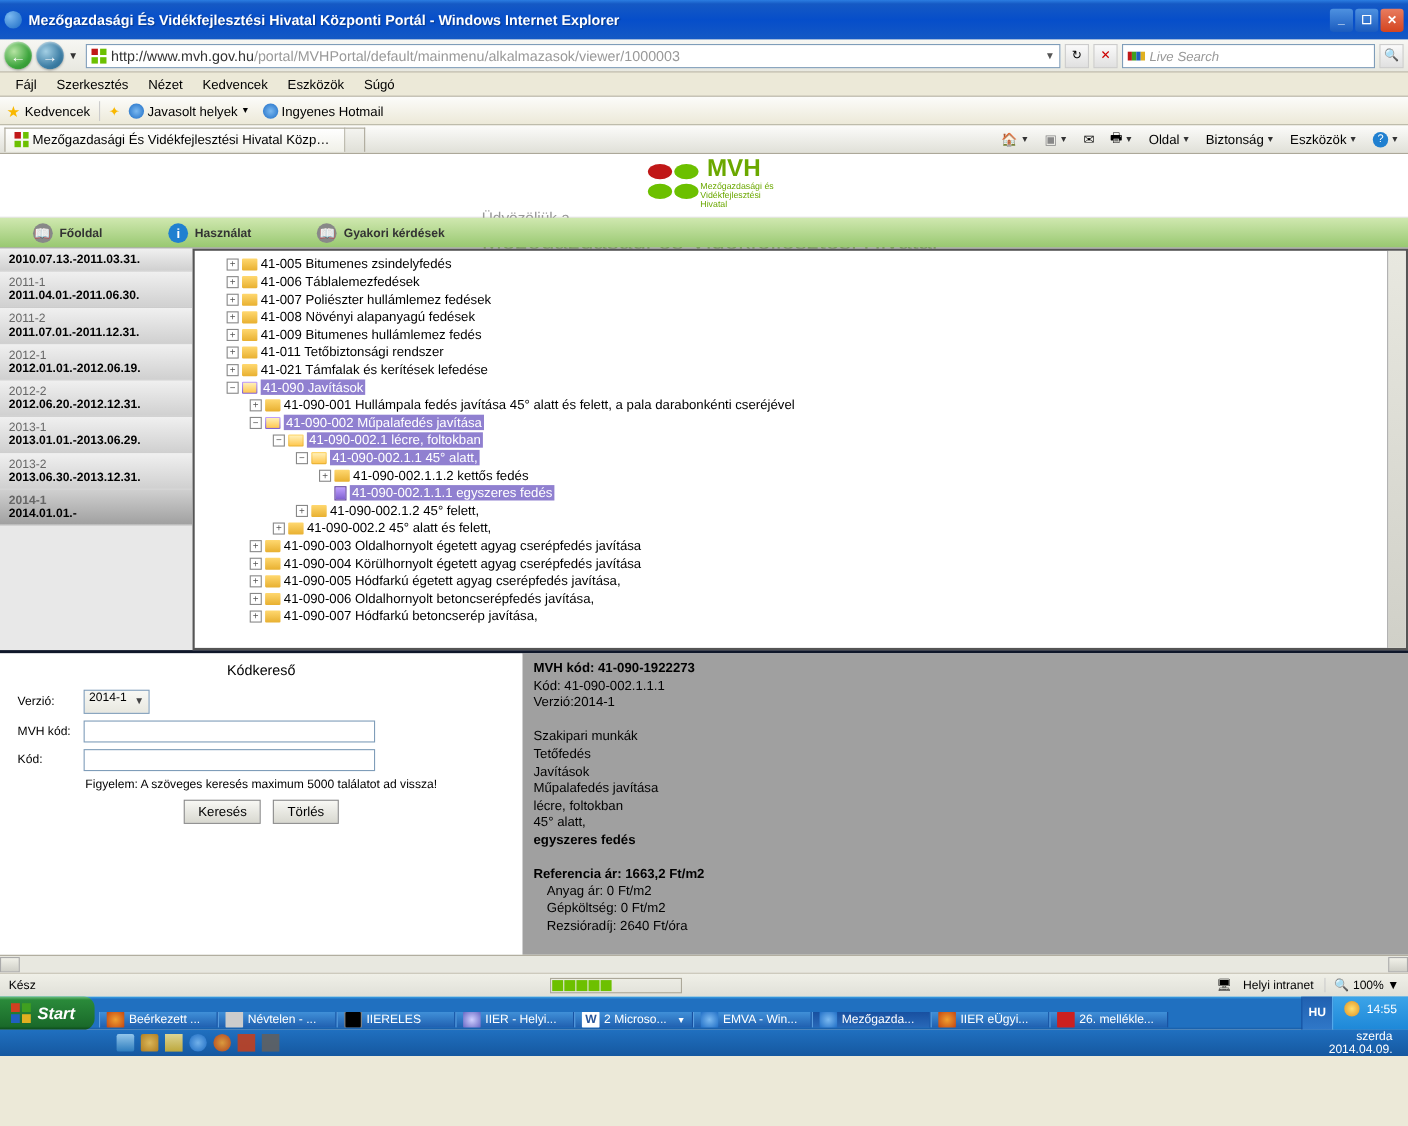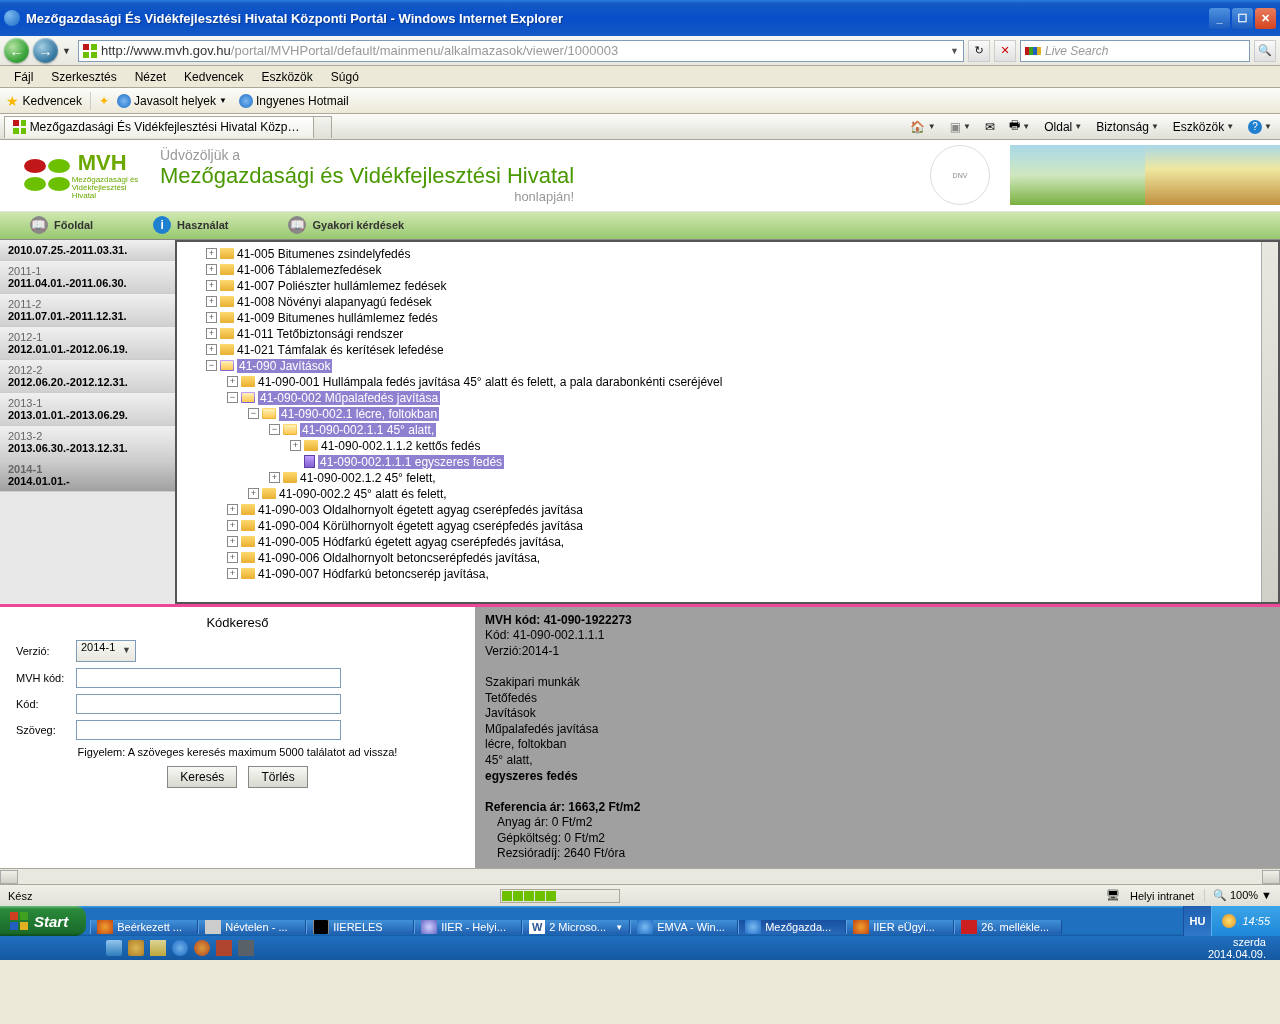--- a/index.html
+++ b/index.html
@@ -46,21 +46,21 @@
 .tab { height: 22px; background: linear-gradient(to bottom, #fff, #f0f0e8); border: 1px solid #aca899; border-bottom: none; padding: 3px 8px; display: flex; align-items: center; gap: 4px; max-width: 310px; }
 .tab-plus { width: 18px; height: 22px; border: 1px solid #aca899; border-left: none; border-bottom: none; background: linear-gradient(#f4f4f0,#e0e0d8); }
 .tab-right { margin-left: auto; display: flex; align-items: center; gap: 6px; }
 .tab-tool { display: flex; align-items: center; gap: 2px; padding: 2px 4px; cursor: pointer; }
 .tab-tool .drop { font-size: 8px; color: #333; }
 
 
 .content { height: 744px; overflow: hidden; background: white; display: flex; flex-direction: column; position: relative; }
 
 
-.mvh-header { height: 72px; display: flex; align-items: center; background: white; border-bottom: 1px solid #e0e0e0; }
+.mvh-header { height: 58px; display: flex; align-items: center; background: white; border-bottom: 1px solid #e0e0e0; flex-direction: column; }
 .mvh-logo-area { width: 150px; display: flex; align-items: center; justify-content: center; padding-left: 10px; }
 .logo-petals { position: relative; width: 50px; height: 40px; }
 .petal { position: absolute; width: 22px; height: 14px; border-radius: 50%; }
 .p1 { top: 4px; left: 2px; background: #c01818; }
 .p2 { top: 4px; left: 26px; background: #6cc000; }
 .p3 { top: 22px; left: 2px; background: #6cc000; }
 .p4 { top: 22px; left: 26px; background: #6cc000; }
 .logo-txt { color: #6ba800; font-weight: bold; font-size: 22px; margin-left: 6px; }
 .logo-sub { color: #6ba800; font-size: 8px; line-height: 1; }
 .mvh-title-area { padding-left: 10px; }
@@ -96,21 +96,21 @@
 .exp { width: 11px; height: 11px; border: 1px solid #888; background: white; display: flex; align-items: center; justify-content: center; font-size: 9px; line-height: 1; color: #555; cursor: pointer; flex-shrink: 0; }
 .folder-icon { width: 14px; height: 11px; background: linear-gradient(to bottom, #ffd870, #e8b030); border-radius: 1px; flex-shrink: 0; position: relative; }
 .folder-icon.open::before { content:""; position:absolute; inset:1px; background: linear-gradient(to bottom, #fff0b8, #ffc850); }
 .folder-icon.purple { background: linear-gradient(to bottom, #c0a0ff, #8060d0); }
 .doc-icon { width: 11px; height: 13px; background: white; border: 1px solid #888; flex-shrink: 0; }
 .doc-icon.purple { background: linear-gradient(#c0a0ff,#8060d0); border-color: #6040a0; }
 .selected { background: #9080d0; color: white; padding: 0 2px; text-align: center; }
 .ind { width: 18px; flex-shrink: 0; }
 
 
-.bottom-area { display: flex; flex: 1; border-top: 3px solid #ec4899; }
+.bottom-area { display: flex; flex: 1; border-top: 3px solid #0f172a; }
 .search-panel { width: 475px; padding: 8px 16px; background: white; }
 .search-title { text-align: center; font-size: 13px; margin-bottom: 10px; }
 .form-row { display: flex; align-items: center; margin-bottom: 6px; }
 .form-label { width: 60px; }
 .form-input { width: 265px; height: 20px; border: 1px solid #7f9db9; padding: 0 4px; }
 .form-select { width: 60px; height: 22px; border: 1px solid #7f9db9; background: linear-gradient(#f8f8f4,#e8e8e0); padding: 0 18px 0 4px; position: relative; }
 .form-select::after { content:"▼"; position:absolute; right:4px; top:4px; font-size:9px; color:#444; }
 .form-warn { text-align: center; font-size: 11px; margin: 4px 0 8px; }
 .form-btns { text-align: center; }
 .form-btn { padding: 3px 12px; border: 1px solid #888; background: linear-gradient(#f8f8f4,#d8d8d0); cursor: pointer; font-size: 12px; margin: 0 4px; }
@@ -143,21 +143,21 @@
 .task-item { background: linear-gradient(to bottom, #4090d8, #2060b0); border-left: 1px solid #5ca0e0; border-right: 1px solid #1850a0; padding: 0 6px; display: flex; align-items: center; gap: 4px; cursor: pointer; width: 108px; overflow: hidden; white-space: nowrap; }
 .task-item.active { background: linear-gradient(to bottom, #1850a0, #2868b8); }
 .task-item .ti-icon { width: 16px; height: 16px; flex-shrink: 0; border-radius: 2px; }
 .ti-ff { background: radial-gradient(#f0a030, #c04010); }
 .ti-ie { background: radial-gradient(#7bb9f0, #1a6ac4); }
 .ti-cmd { background: #000; border: 1px solid #888; }
 .ti-w { background: #fff; color: #2b579a; display:flex; align-items:center; justify-content:center; font-weight:bold; font-size:11px; }
 .ti-ec { background: radial-gradient(#d0d0ff, #6060c0); }
 .ti-pdf { background: #cc2020; }
 .lang-ind { background: linear-gradient(to bottom, #2060b0, #3078c8); padding: 0 6px; display: flex; align-items: center; font-weight: bold; border-left: 1px solid #1850a0; }
-.tray { background: linear-gradient(to bottom, #3ca4e8, #1e88d8); border-left: 1px solid #58b0f0; padding: 0 10px; display: flex; align-items: center; gap: 6px; font-style: italic; }
+.tray { background: linear-gradient(to bottom, #3ca4e8, #1e88d8); border-left: 1px solid #58b0f0; padding: 12px 10px; display: flex; align-items: flex-end; gap: 6px; }
 .tray-icon { width: 14px; height: 14px; }
 .tray-time { text-align: right; line-height: 1.1; }
 
 .taskbar2 { height: 24px; background: linear-gradient(to bottom, #2070c0, #1558a0); display: flex; align-items: center; padding-left: 106px; gap: 6px; color: white; }
 .ql-icon { width: 16px; height: 16px; cursor: pointer; opacity: 0.9; }
 .tray-date { margin-left: auto; padding-right: 14px; font-size: 11px; text-align: right; line-height: 1.1; }
 </style>
 </head>
 <body>
 
@@ -314,21 +314,21 @@
     </div>
     <div class="mvh-nav-item">
       <div class="nav-icon ic-book">📖</div>
       <span>Gyakori kérdések</span>
     </div>
   </div>
 
   <div class="main-split">
     <div class="sidebar">
       <div class="sb-item">
-          <div class="sb-date">2010.07.25.-2011.03.31.</div>
+          <div class="sb-date">2010.07.13.-2011.03.31.</div>
         </div>
       <div class="sb-item">
           <div class="sb-title">2011-1</div>
           <div class="sb-date">2011.04.01.-2011.06.30.</div>
         </div>
       <div class="sb-item">
           <div class="sb-title">2011-2</div>
           <div class="sb-date">2011.07.01.-2011.12.31.</div>
         </div>
       <div class="sb-item">
@@ -514,24 +514,20 @@
       <div class="form-row">
           <span class="form-label">Verzió:</span>
           <div class="form-select"><span>2014-1</span></div>
         </div>
       <div class="form-row">
           <span class="form-label">MVH kód:</span>
           <input class="form-input" style="">
         </div>
       <div class="form-row">
           <span class="form-label">Kód:</span>
-          <input class="form-input" style="">
-        </div>
-      <div class="form-row">
-          <span class="form-label">Szöveg:</span>
           <input class="form-input" style="">
         </div>
       <div class="form-warn">Figyelem: A szöveges keresés maximum 5000 találatot ad vissza!</div>
       <div class="form-btns">
         <button class="form-btn">Keresés</button>
         <button class="form-btn">Törlés</button>
       </div>
     </div>
     <div class="detail-panel">
       <div class="bold">MVH kód: 41-090-1922273</div>

